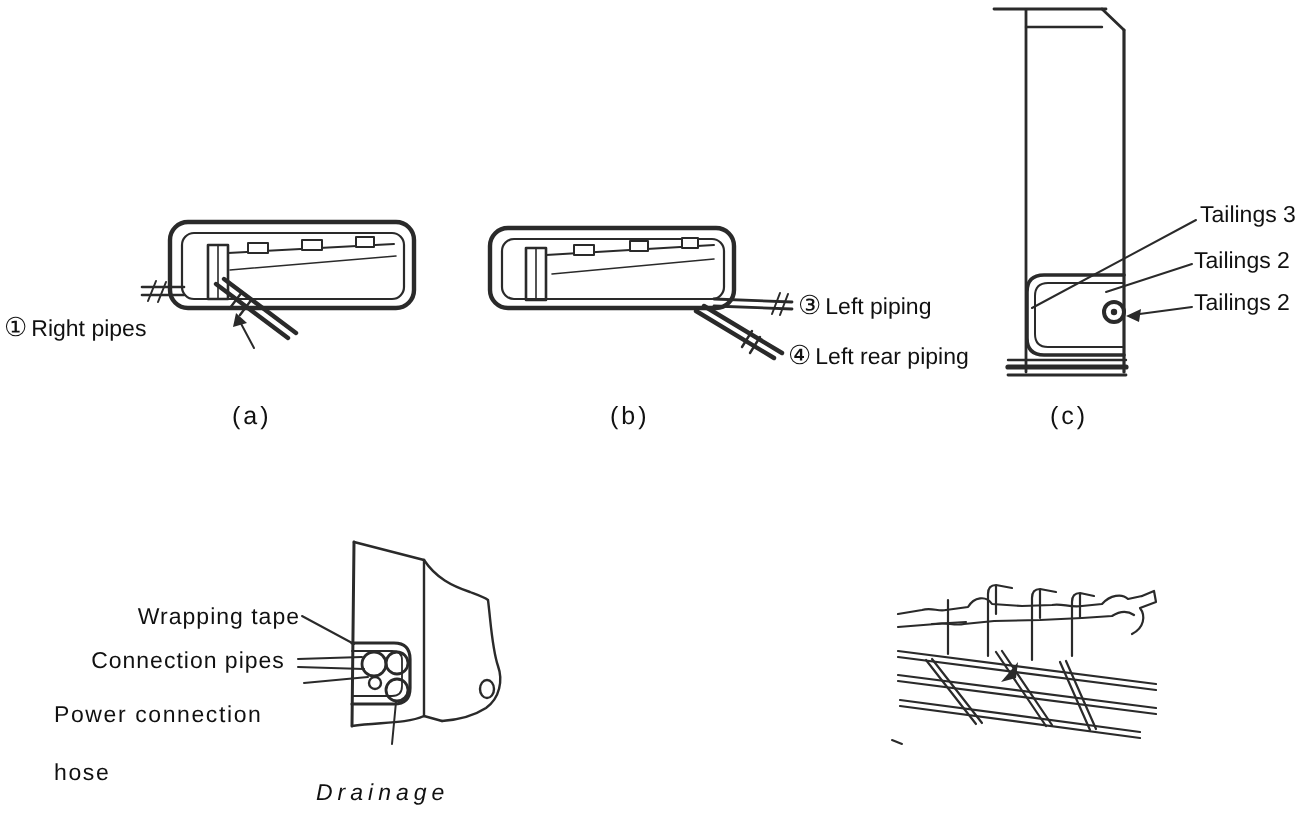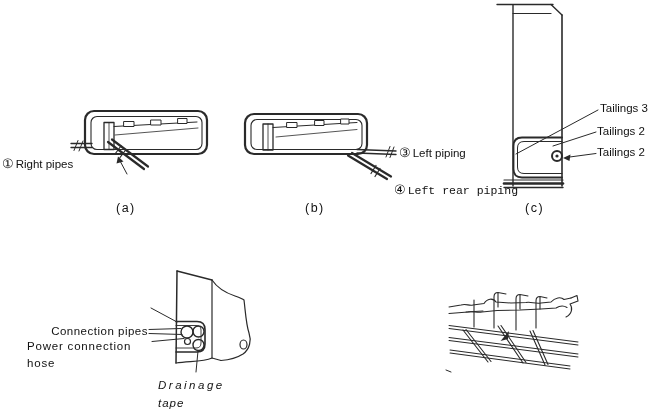--- a/index.html
+++ b/index.html
@@ -10,21 +10,21 @@
   #art{position:absolute;left:0;top:0;}
   #art *{stroke:#2a2a2a;fill:none;stroke-linecap:round;stroke-linejoin:round;}
   #art .fill{fill:#2a2a2a;stroke:none;}
   #art .slot{fill:#ffffff;}
   .lbl{
     position:absolute;font-size:11.5px;color:#111111;white-space:nowrap;line-height:14px;
   }
   .lbl .num{font-size:13px;margin-right:2px;}
   .caption{position:absolute;font-size:12.5px;color:#111111;letter-spacing:1.5px;}
   .ralign{text-align:right;}
-  .block{display:block;}
+  .block{display:block;margin-top:12px;}
   .sp05{letter-spacing:0.5px;}
   .sp08{letter-spacing:0.8px;}
   .sp25{letter-spacing:2.5px;}
   .sp10{letter-spacing:1px;}
   .twoline{line-height:17px;}
 </style>
 </head>
 <body>
 
 <div id="canvas">
@@ -176,36 +176,37 @@
     <span class="num">①</span><span>Right pipes</span>
   </div>
 
 
   <div class="caption" style="left:116px;top:201px;">(a)</div>
 
   <div class="lbl" style="left:399px;top:146px;">
     <span class="num">③</span><span>Left piping</span>
   </div>
 
-  <div class="lbl" style="left:394px;top:184px;font-family:Liberation Mono, monospace;">
+  <div class="lbl" style="left:394px;top:171px;">
     <span class="num">④</span><span>Left rear piping</span>
   </div>
 
   <div class="caption" style="left:305px;top:201px;">(b)</div>
 
   <div class="lbl" style="left:600px;top:101px;">Tailings 3</div>
 
   <div class="lbl" style="left:597px;top:124px;">Tailings 2</div>
 
   <div class="lbl" style="left:597px;top:145px;">Tailings 2</div>
 
   <div class="caption" style="left:525px;top:201px;">(c)</div>
 
-
-  <div class="lbl ralign sp05" style="left:40px;top:324px;width:108px;">Connection pipes</div>
+  <div class="lbl ralign sp05" style="left:55px;top:302px;width:95px;">Wrapping tape</div>
+
+  <div class="lbl ralign sp05" style="left:40px;top:324px;width:108px;text-align:center;">Connection pipes</div>
 
   <div class="lbl sp08 twoline" style="left:27px;top:338px;">
     <span class="block">Power connection</span>
     <span class="block">hose</span>
   </div>
 
   <div class="lbl twoline" style="left:158px;top:376px;line-height:18px;font-style:italic;">
     <span class="block sp25">Drainage</span>
     <span class="block sp10">tape</span>
   </div>

